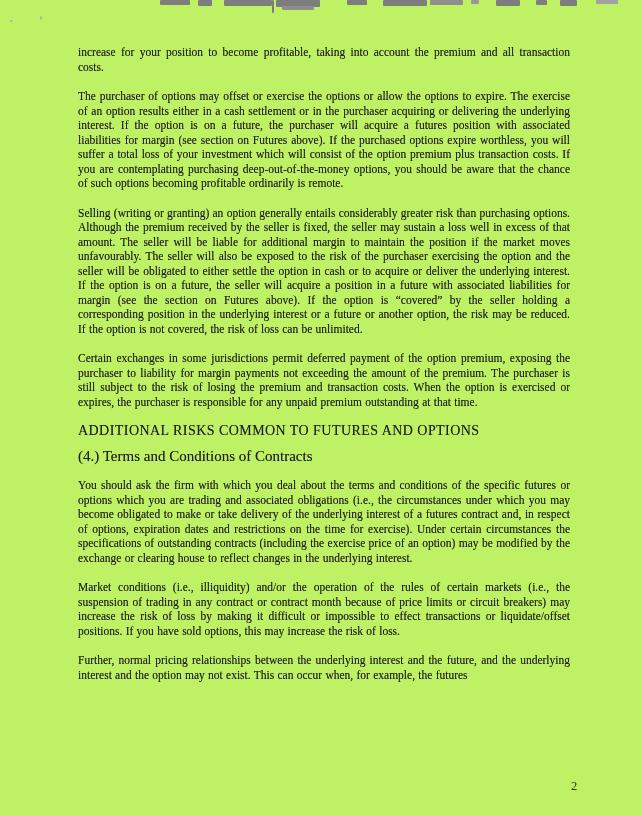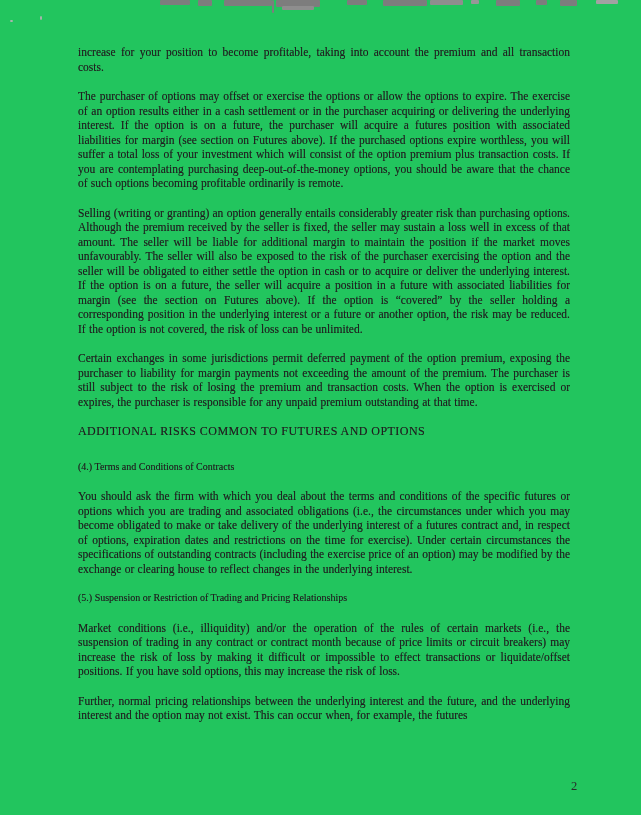--- a/index.html
+++ b/index.html
@@ -8,47 +8,47 @@
     height: 815px;
     position: relative;
     background: #fdfdfc;
     font-family: "Liberation Serif", "DejaVu Serif", serif;
     overflow: hidden;
   }
   
   .page {
     position: absolute;
     inset: 0;
-    background: #22c55e;
+    background: #bef264;
   }
   .content {
     position: absolute;
     left: 78px;
     top: 45px;
     width: 492px;
     color: #1f1f1f;
     font-size: 11.5px;
     line-height: 14.5px;
     text-shadow: 0 0 0.35px rgba(40,40,40,0.55);
   }
   .para {
     margin: 0 0 15px 0;
     text-align: justify;
     text-justify: inter-word;
     word-spacing: 0.4px;
   }
   .doc-heading {
-    margin: 0 0 21px 0;
-    font-size: 12px;
+    margin: 0 0 10px 0;
+    font-size: 14px;
     font-weight: normal;
     letter-spacing: 0.45px;
   }
   .doc-subheading {
     margin: 0 0 15px 0;
-    font-size: 10px;
+    font-size: 15px;
     font-weight: normal;
   }
   .block:last-child { margin-bottom: 10px; }
   .page-number {
     position: absolute;
     left: 571px;
     top: 779px;
     font-size: 12.5px;
     color: #2a2a2a;
   }
@@ -83,20 +83,19 @@
   <div class="speck" style="left:40px; top:16px; width:2px; height:4px;"></div>
 
   <div class="content" id="doc-body">
       <p class="para block">increase for your position to become profitable, taking into account the premium and all transaction costs.</p>
       <p class="para block">The purchaser of options may offset or exercise the options or allow the options to expire. The exercise of an option results either in a cash settlement or in the purchaser acquiring or delivering the underlying interest. If the option is on a future, the purchaser will acquire a futures position with associated liabilities for margin (see section on Futures above). If the purchased options expire worthless, you will suffer a total loss of your investment which will consist of the option premium plus transaction costs. If you are contemplating purchasing deep-out-of-the-money options, you should be aware that the chance of such options becoming profitable ordinarily is remote.</p>
       <p class="para block">Selling (writing or granting) an option generally entails considerably greater risk than purchasing options. Although the premium received by the seller is fixed, the seller may sustain a loss well in excess of that amount. The seller will be liable for additional margin to maintain the position if the market moves unfavourably. The seller will also be exposed to the risk of the purchaser exercising the option and the seller will be obligated to either settle the option in cash or to acquire or deliver the underlying interest. If the option is on a future, the seller will acquire a position in a future with associated liabilities for margin (see the section on Futures above). If the option is “covered” by the seller holding a corresponding position in the underlying interest or a future or another option, the risk may be reduced. If the option is not covered, the risk of loss can be unlimited.</p>
       <p class="para block">Certain exchanges in some jurisdictions permit deferred payment of the option premium, exposing the purchaser to liability for margin payments not exceeding the amount of the premium. The purchaser is still subject to the risk of losing the premium and transaction costs. When the option is exercised or expires, the purchaser is responsible for any unpaid premium outstanding at that time.</p>
       <h2 class="doc-heading block">ADDITIONAL RISKS COMMON TO FUTURES AND OPTIONS</h2>
       <h3 class="doc-subheading block">(4.) Terms and Conditions of Contracts</h3>
       <p class="para block">You should ask the firm with which you deal about the terms and conditions of the specific futures or options which you are trading and associated obligations (i.e., the circumstances under which you may become obligated to make or take delivery of the underlying interest of a futures contract and, in respect of options, expiration dates and restrictions on the time for exercise). Under certain circumstances the specifications of outstanding contracts (including the exercise price of an option) may be modified by the exchange or clearing house to reflect changes in the underlying interest.</p>
-      <h3 class="doc-subheading block">(5.) Suspension or Restriction of Trading and Pricing Relationships</h3>
       <p class="para block">Market conditions (i.e., illiquidity) and/or the operation of the rules of certain markets (i.e., the suspension of trading in any contract or contract month because of price limits or circuit breakers) may increase the risk of loss by making it difficult or impossible to effect transactions or liquidate/offset positions. If you have sold options, this may increase the risk of loss.</p>
       <p class="para block">Further, normal pricing relationships between the underlying interest and the future, and the underlying interest and the option may not exist. This can occur when, for example, the futures</p>
     </div>
 
   <div class="page-number">2</div>
 
 </div>
 
 </body></html>

